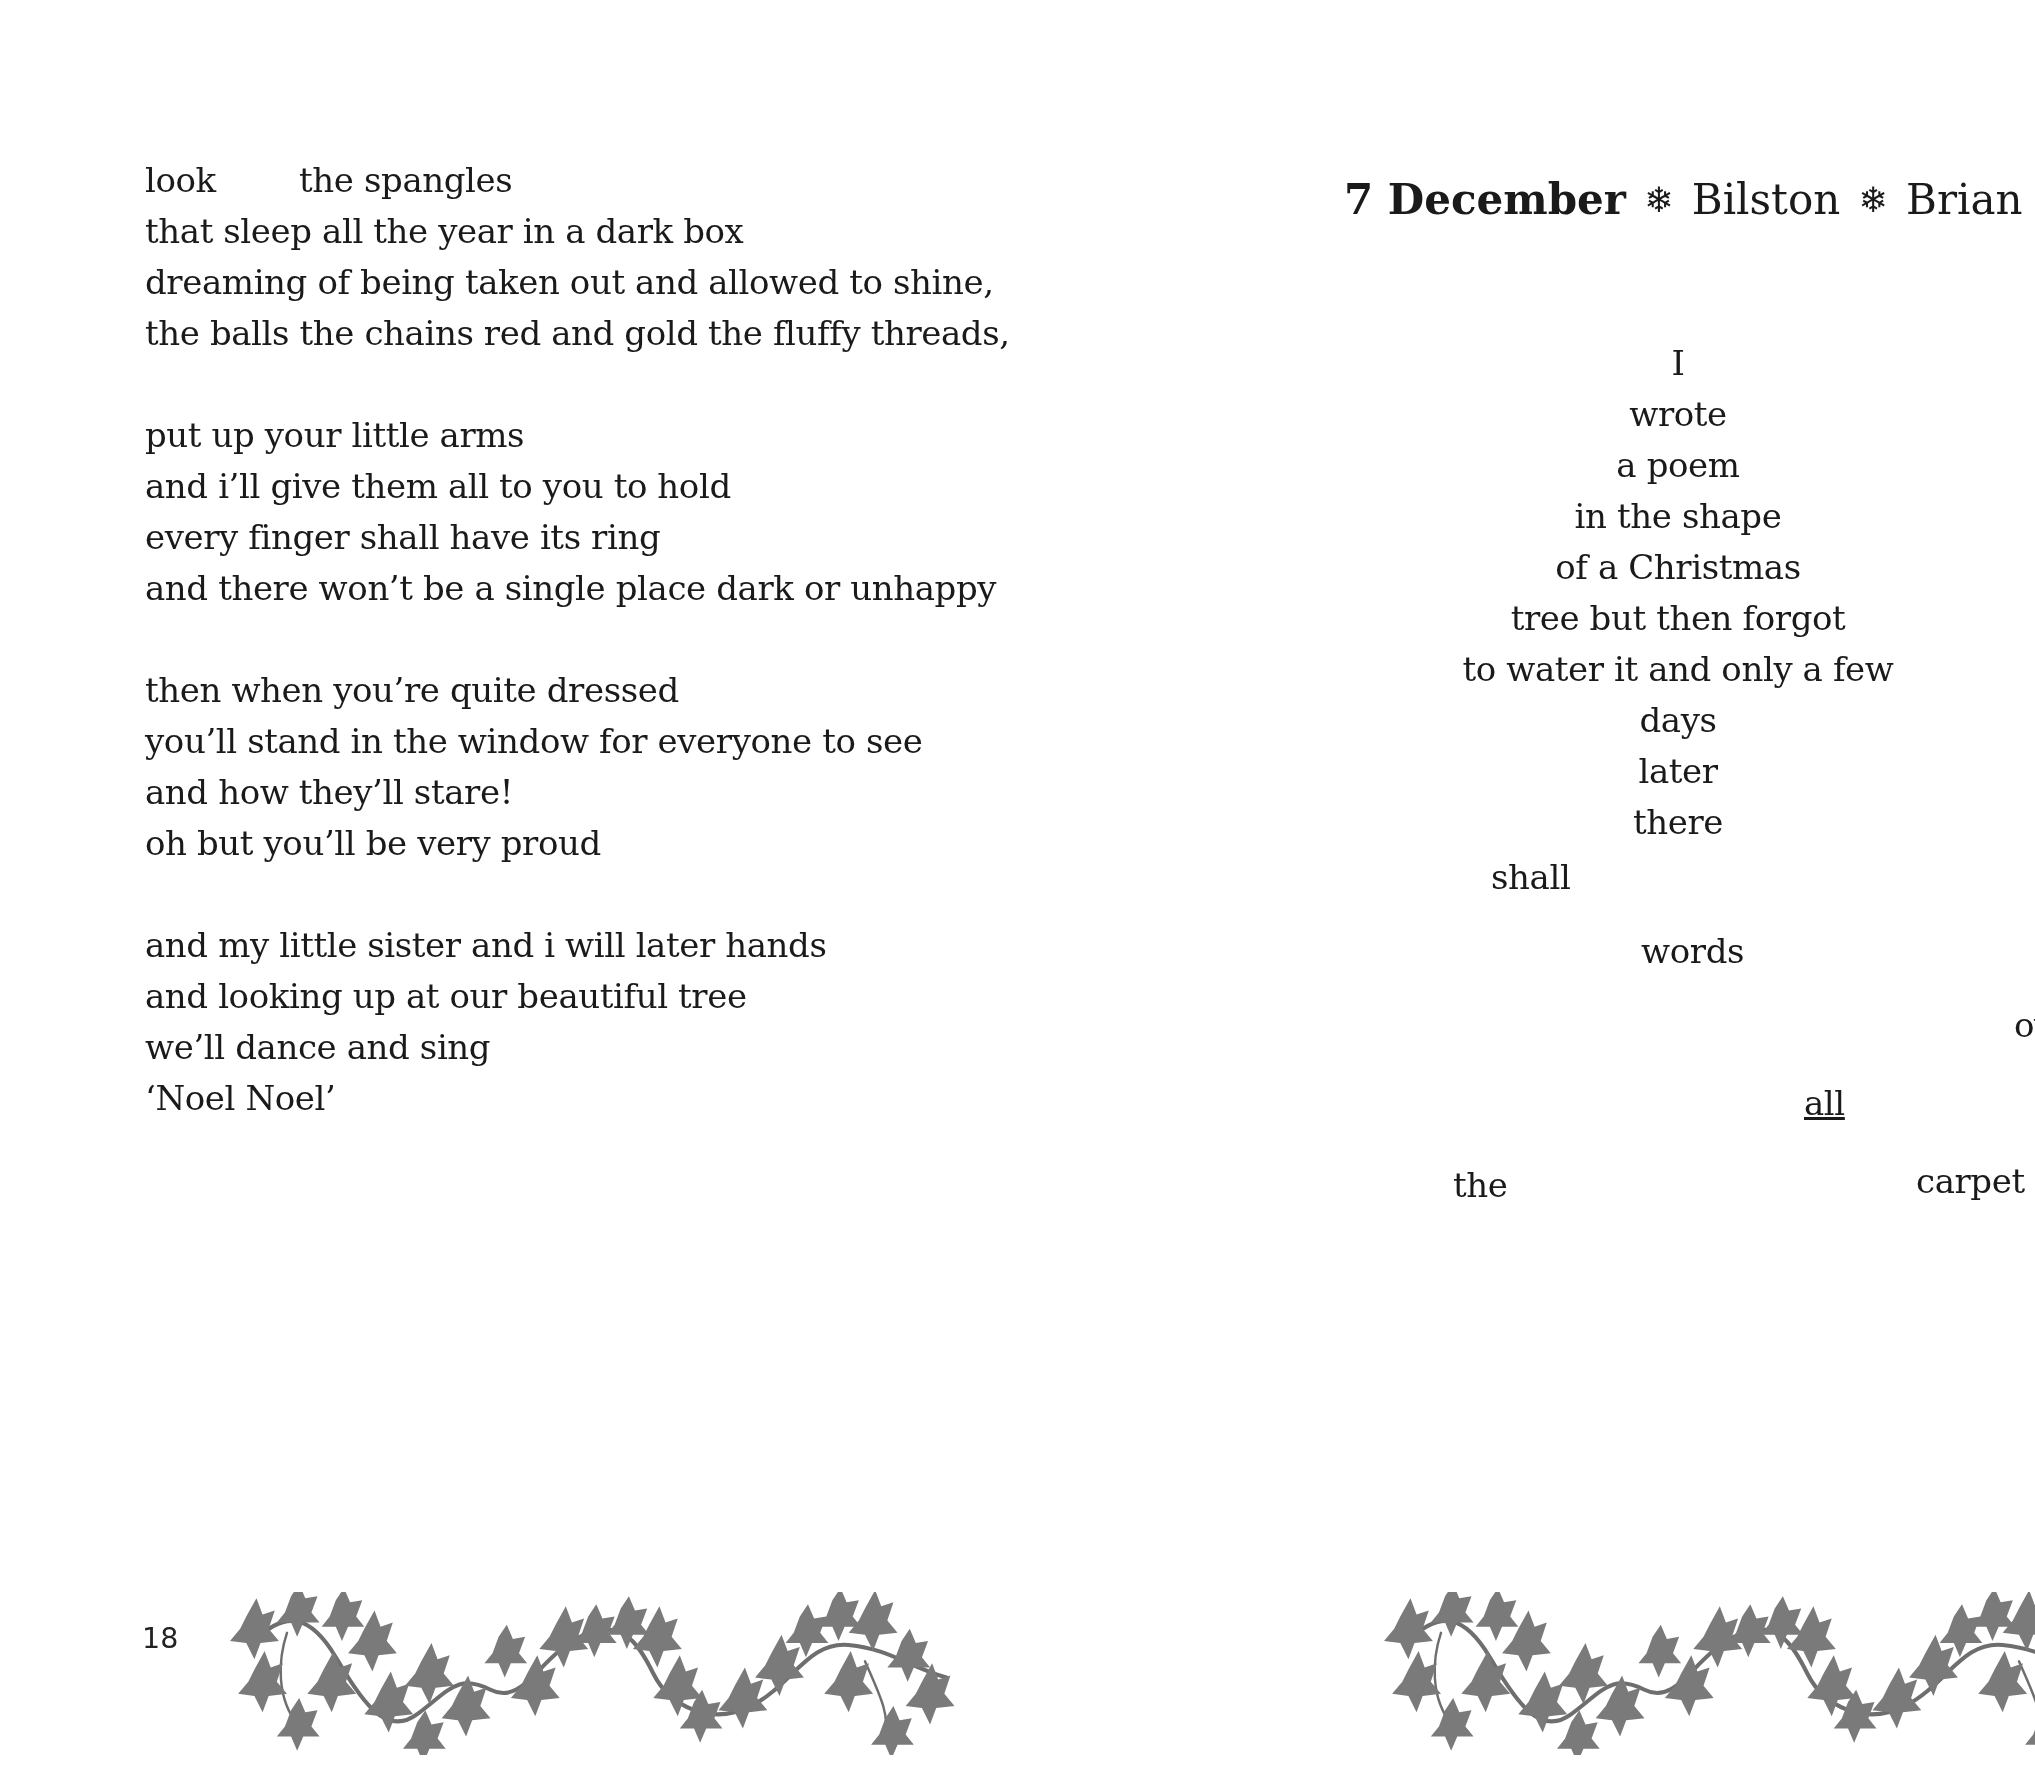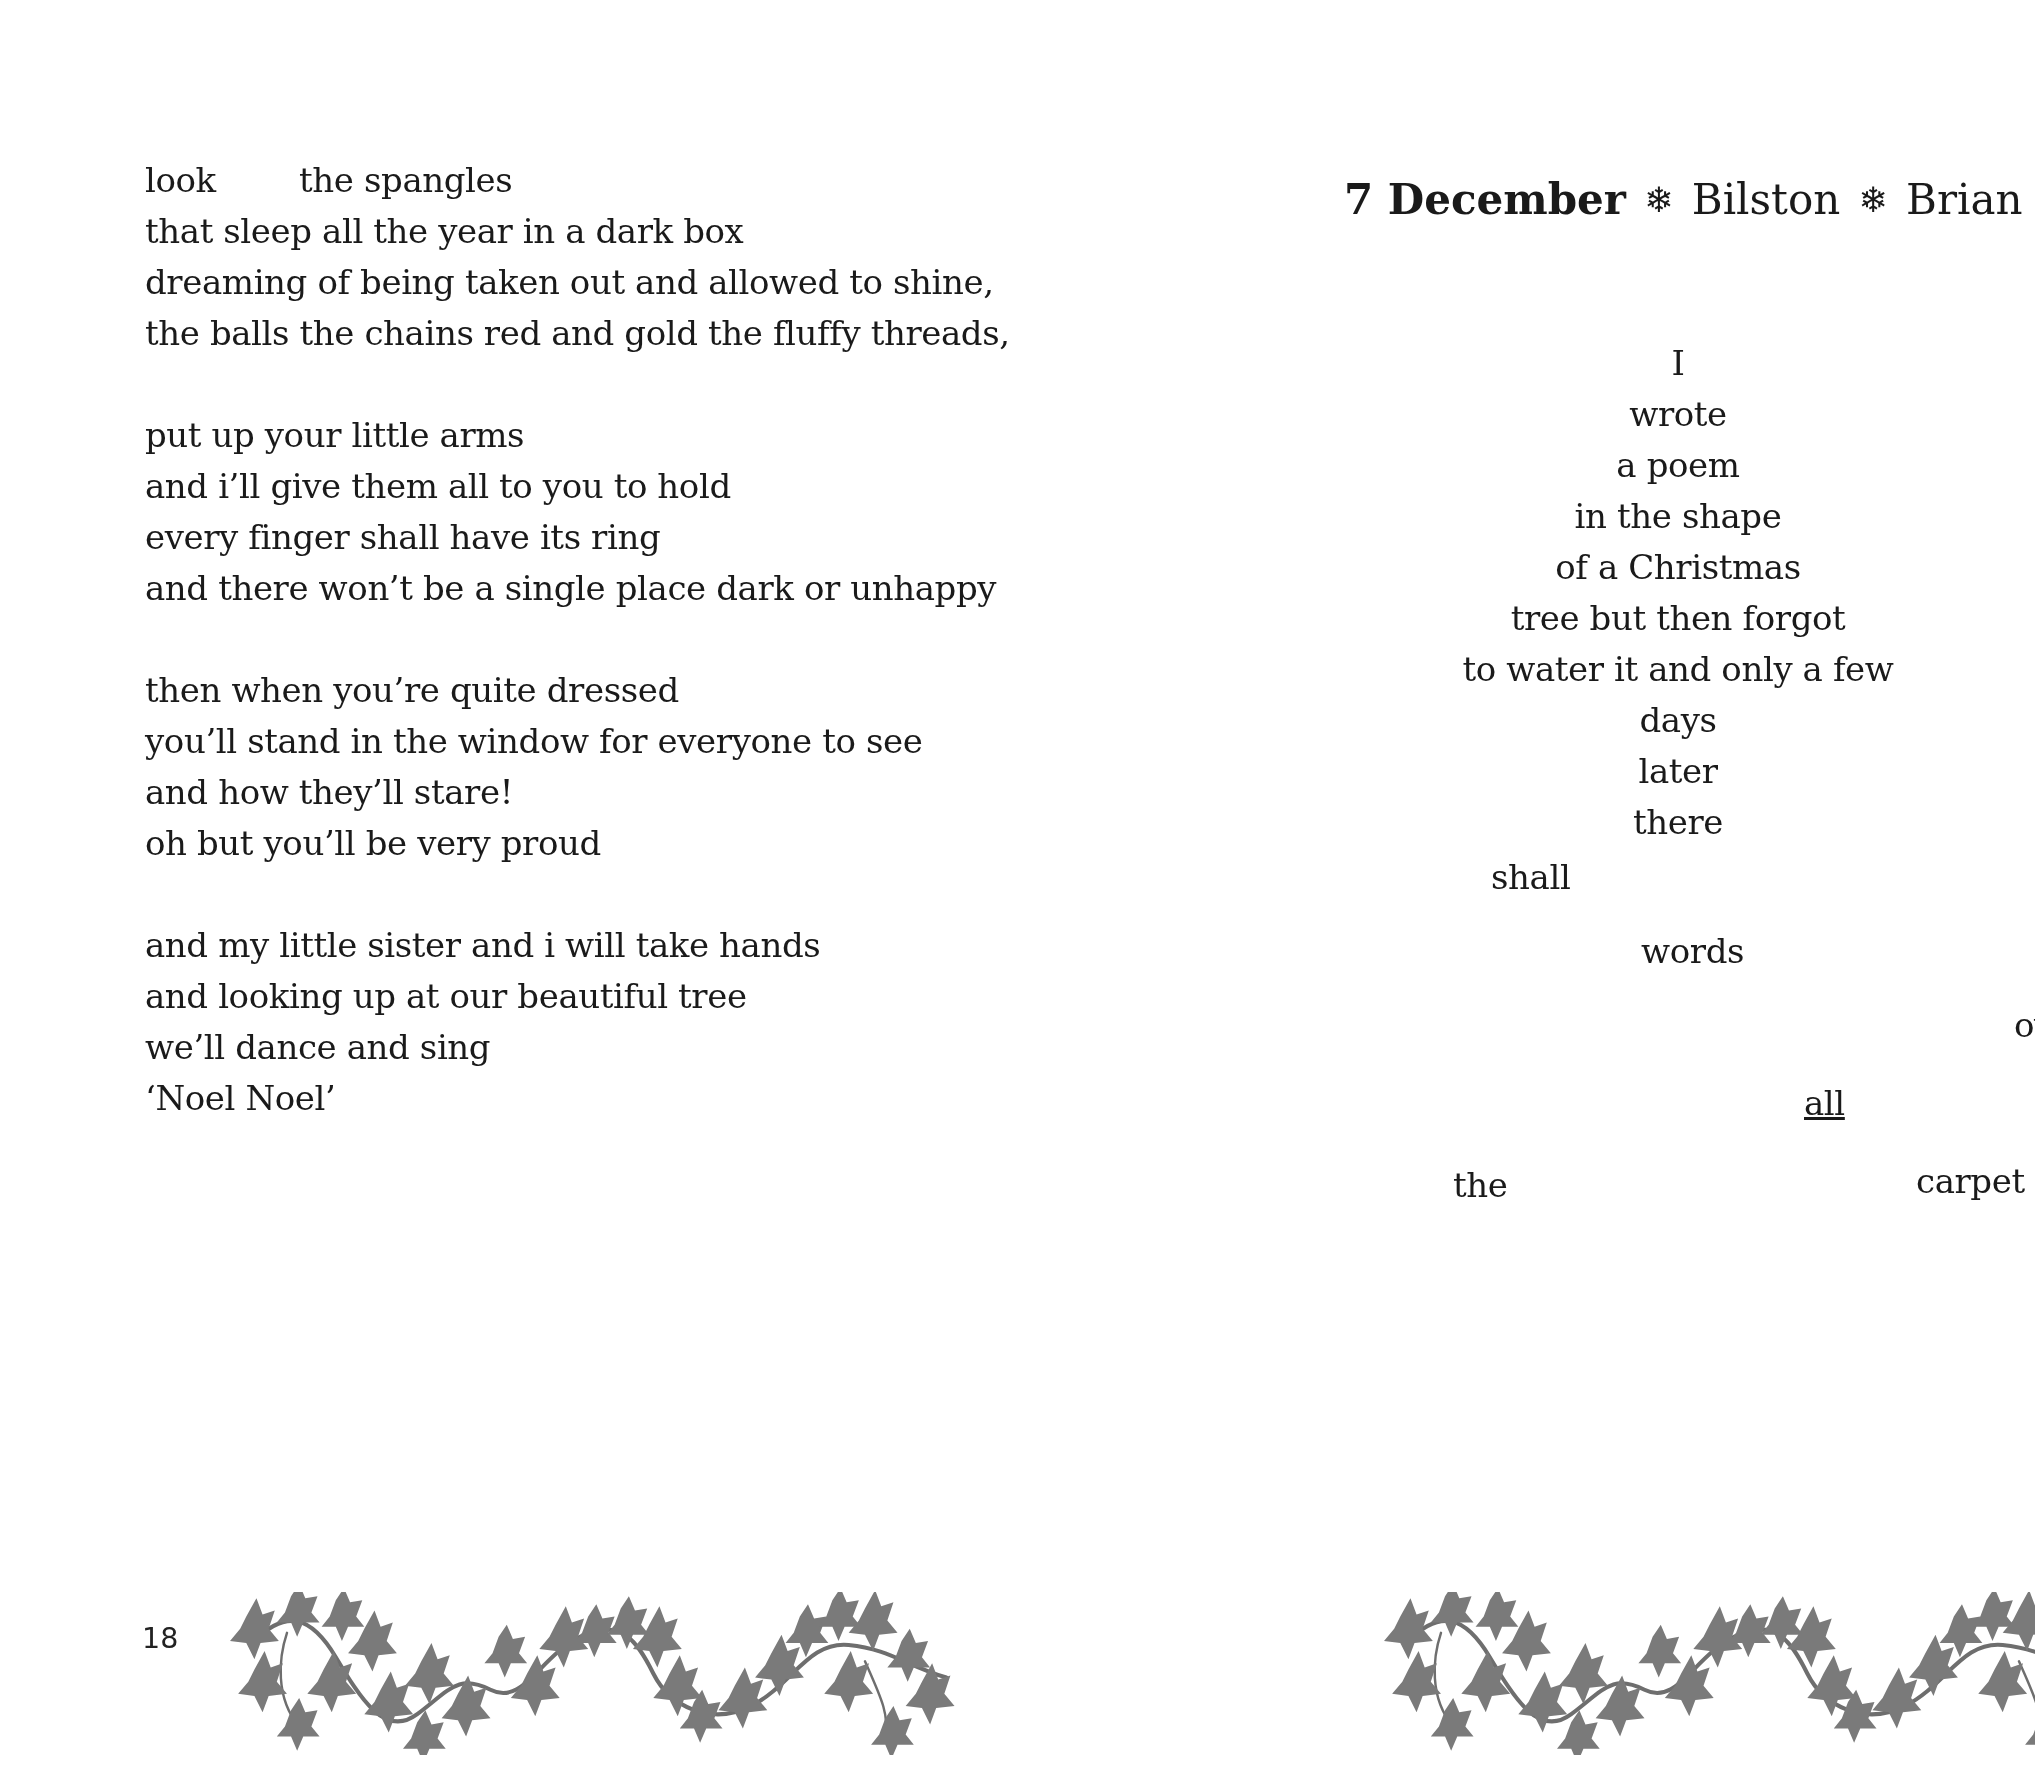--- a/index.html
+++ b/index.html
@@ -32,21 +32,21 @@
     <div class="line">put up your little arms</div>
     <div class="line">and i’ll give them all to you to hold</div>
     <div class="line">every finger shall have its ring</div>
     <div class="line">and there won’t be a single place dark or unhappy</div>
     <div class="gap"></div>
     <div class="line">then when you’re quite dressed</div>
     <div class="line">you’ll stand in the window for everyone to see</div>
     <div class="line">and how they’ll stare!</div>
     <div class="line">oh but you’ll be very proud</div>
     <div class="gap"></div>
-    <div class="line">and my little sister and i will take hands</div>
+    <div class="line">and my little sister and i will later hands</div>
     <div class="line">and looking up at our beautiful tree</div>
     <div class="line">we’ll dance and sing</div>
     <div class="line">‘Noel Noel’</div>
   </div>
 
   <div class="pagenum" style="left:142px;">18</div>
 
   <svg class="ivy" style="left:230px;" viewBox="0 0 1850 400">
     <g fill="none" stroke="#6e6e6e" stroke-width="10" stroke-linecap="round">
       <path d="M60 120 C 140 40, 200 60, 260 160 S 380 360, 460 300 S 560 200, 640 240 S 760 160, 860 110 S 1000 120, 1040 200 S 1180 330, 1280 280 S 1420 120, 1520 130 S 1660 180, 1760 210"></path>

